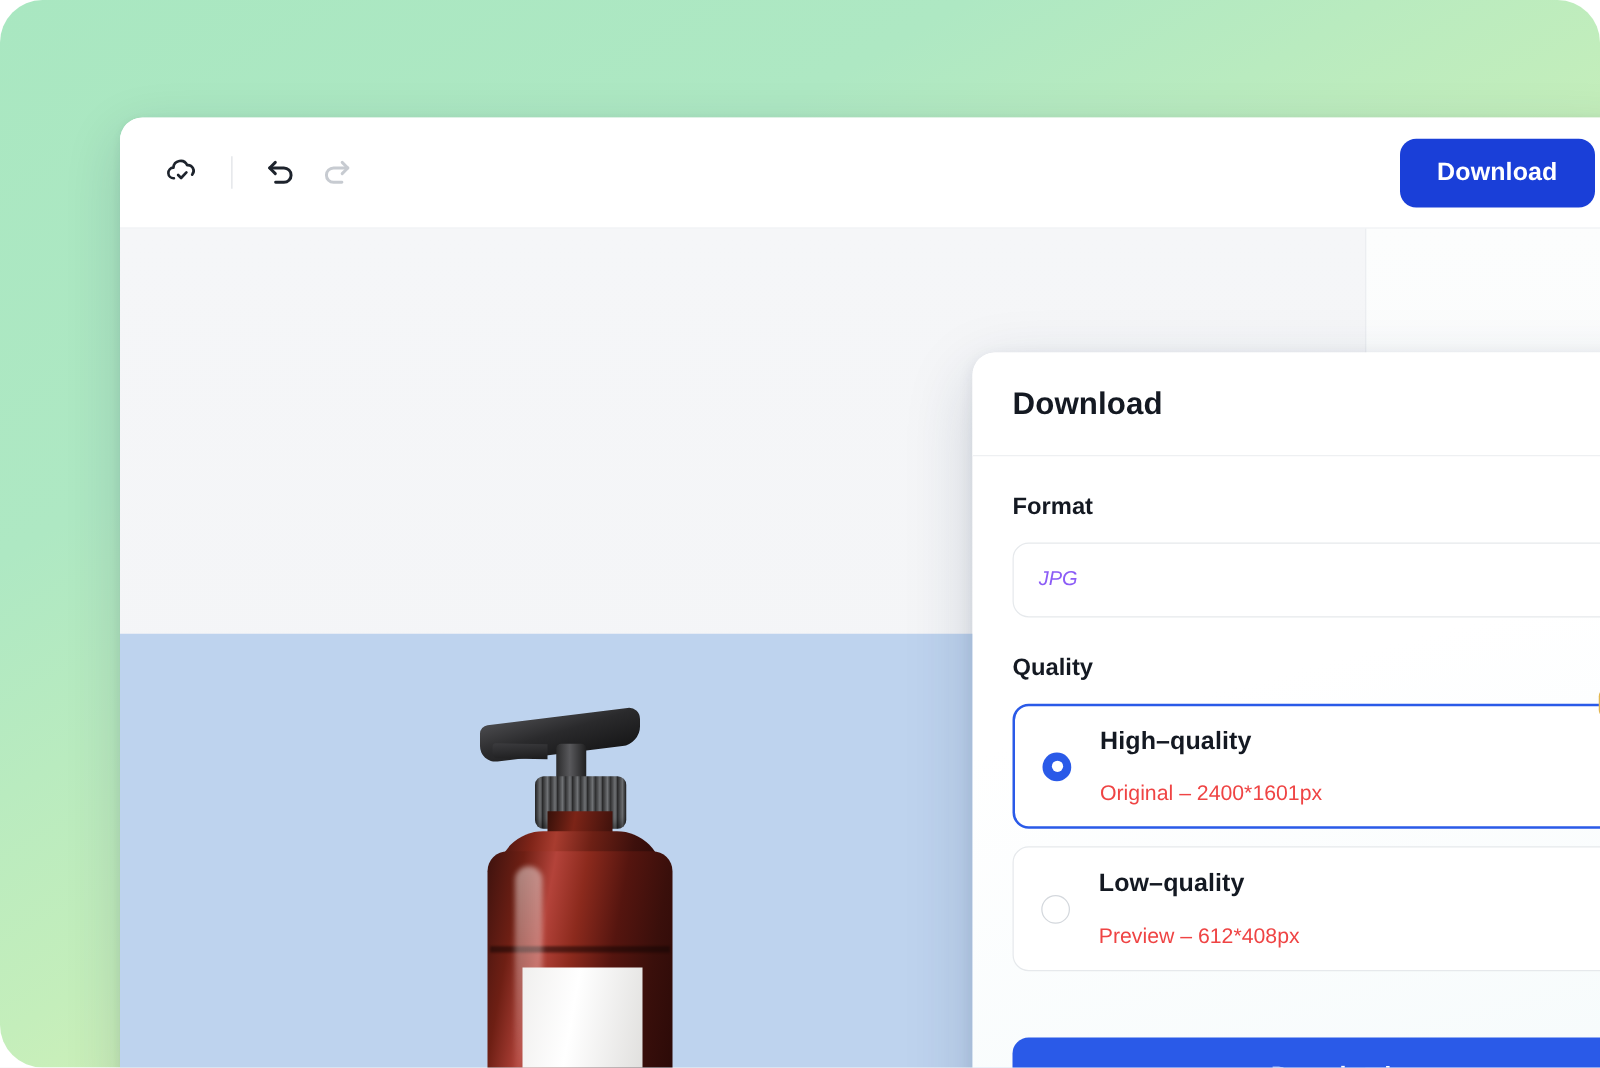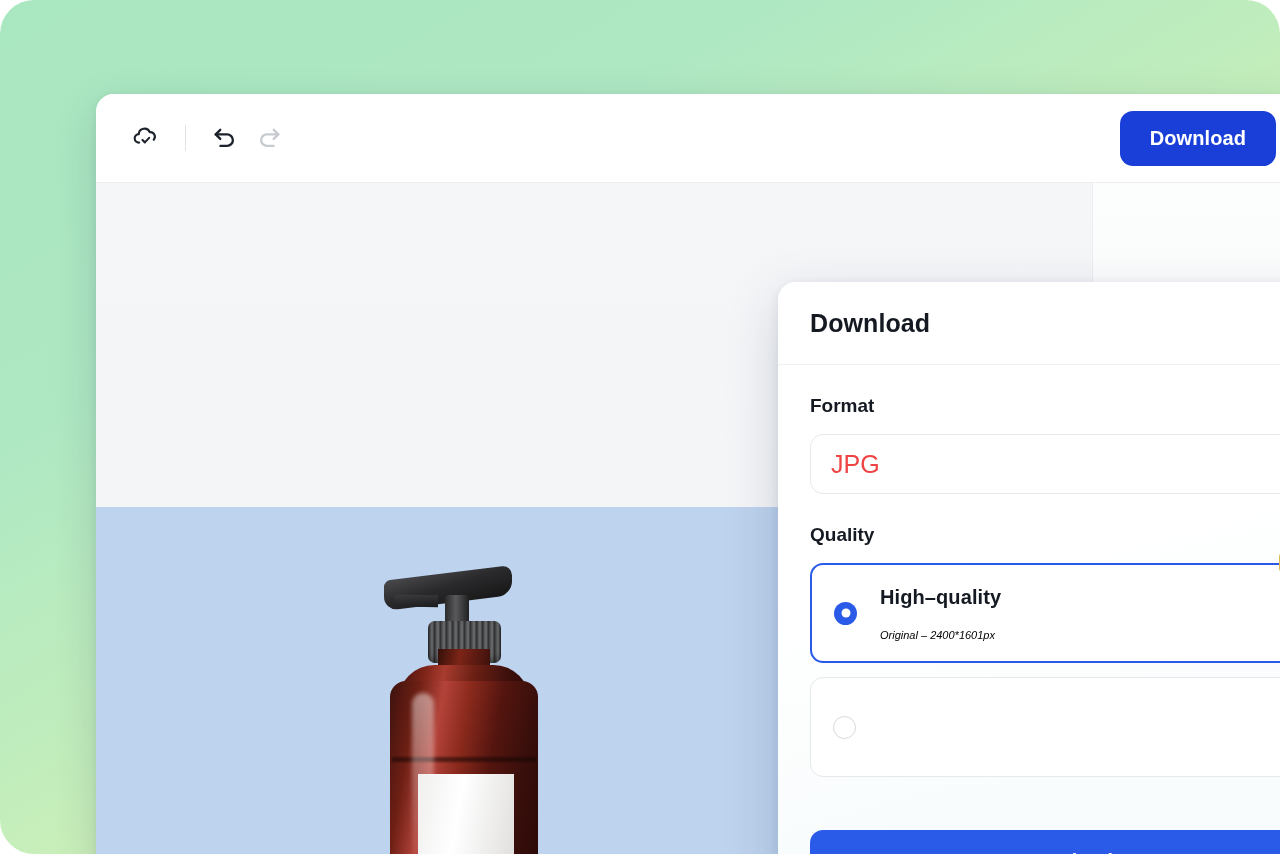--- a/index.html
+++ b/index.html
@@ -314,22 +314,23 @@
     border: 1px solid #e6e9ec;
     border-radius: 13px;
     background: #ffffff;
     display: flex;
     align-items: center;
     padding: 0 20px;
     cursor: pointer;
     margin-bottom: 30px;
   }
   #format-select-value {
-    font-size: 25px;
-    color: #ef4444;
+    font-size: 16px;
+    color: #8b5cf6;
+    font-style: italic;
   }
   #format-select-spacer { flex: 1; }
 
   
   #quality-list {
     display: flex;
     flex-direction: column;
     gap: 14px;
   }
 
@@ -374,23 +375,22 @@
   }
 
   .quality-text { display: flex; flex-direction: column; gap: 20px; }
   .quality-title {
     font-size: 20px;
     font-weight: bold;
     color: #141922;
     letter-spacing: .1px;
   }
   .quality-sub {
-    font-size: 11px;
-    color: #000000;
-    font-style: italic;
+    font-size: 17px;
+    color: #ef4444;
   }
 
   .pro-badge {
     position: absolute;
     right: -3px;
     top: -14px;
     background: #e2b74f;
     color: #ffffff;
     font-size: 14px;
     font-weight: bold;
@@ -519,20 +519,24 @@
             <div class="radio-outer"></div>
             <div class="quality-text">
               <div class="quality-title">High–quality</div>
               <div class="quality-sub">Original – 2400*1601px</div>
             </div>
             <div class="pro-badge">Pro</div>
           </div>
 
           <div class="quality-card">
             <div class="radio-outer"></div>
+            <div class="quality-text">
+              <div class="quality-title">Low–quality</div>
+              <div class="quality-sub">Preview – 612*408px</div>
+            </div>
           </div>
 
         </div>
       </div>
 
       <div id="modal-footer">
         <button id="modal-download-btn">Download</button>
       </div>
 
     </div>

